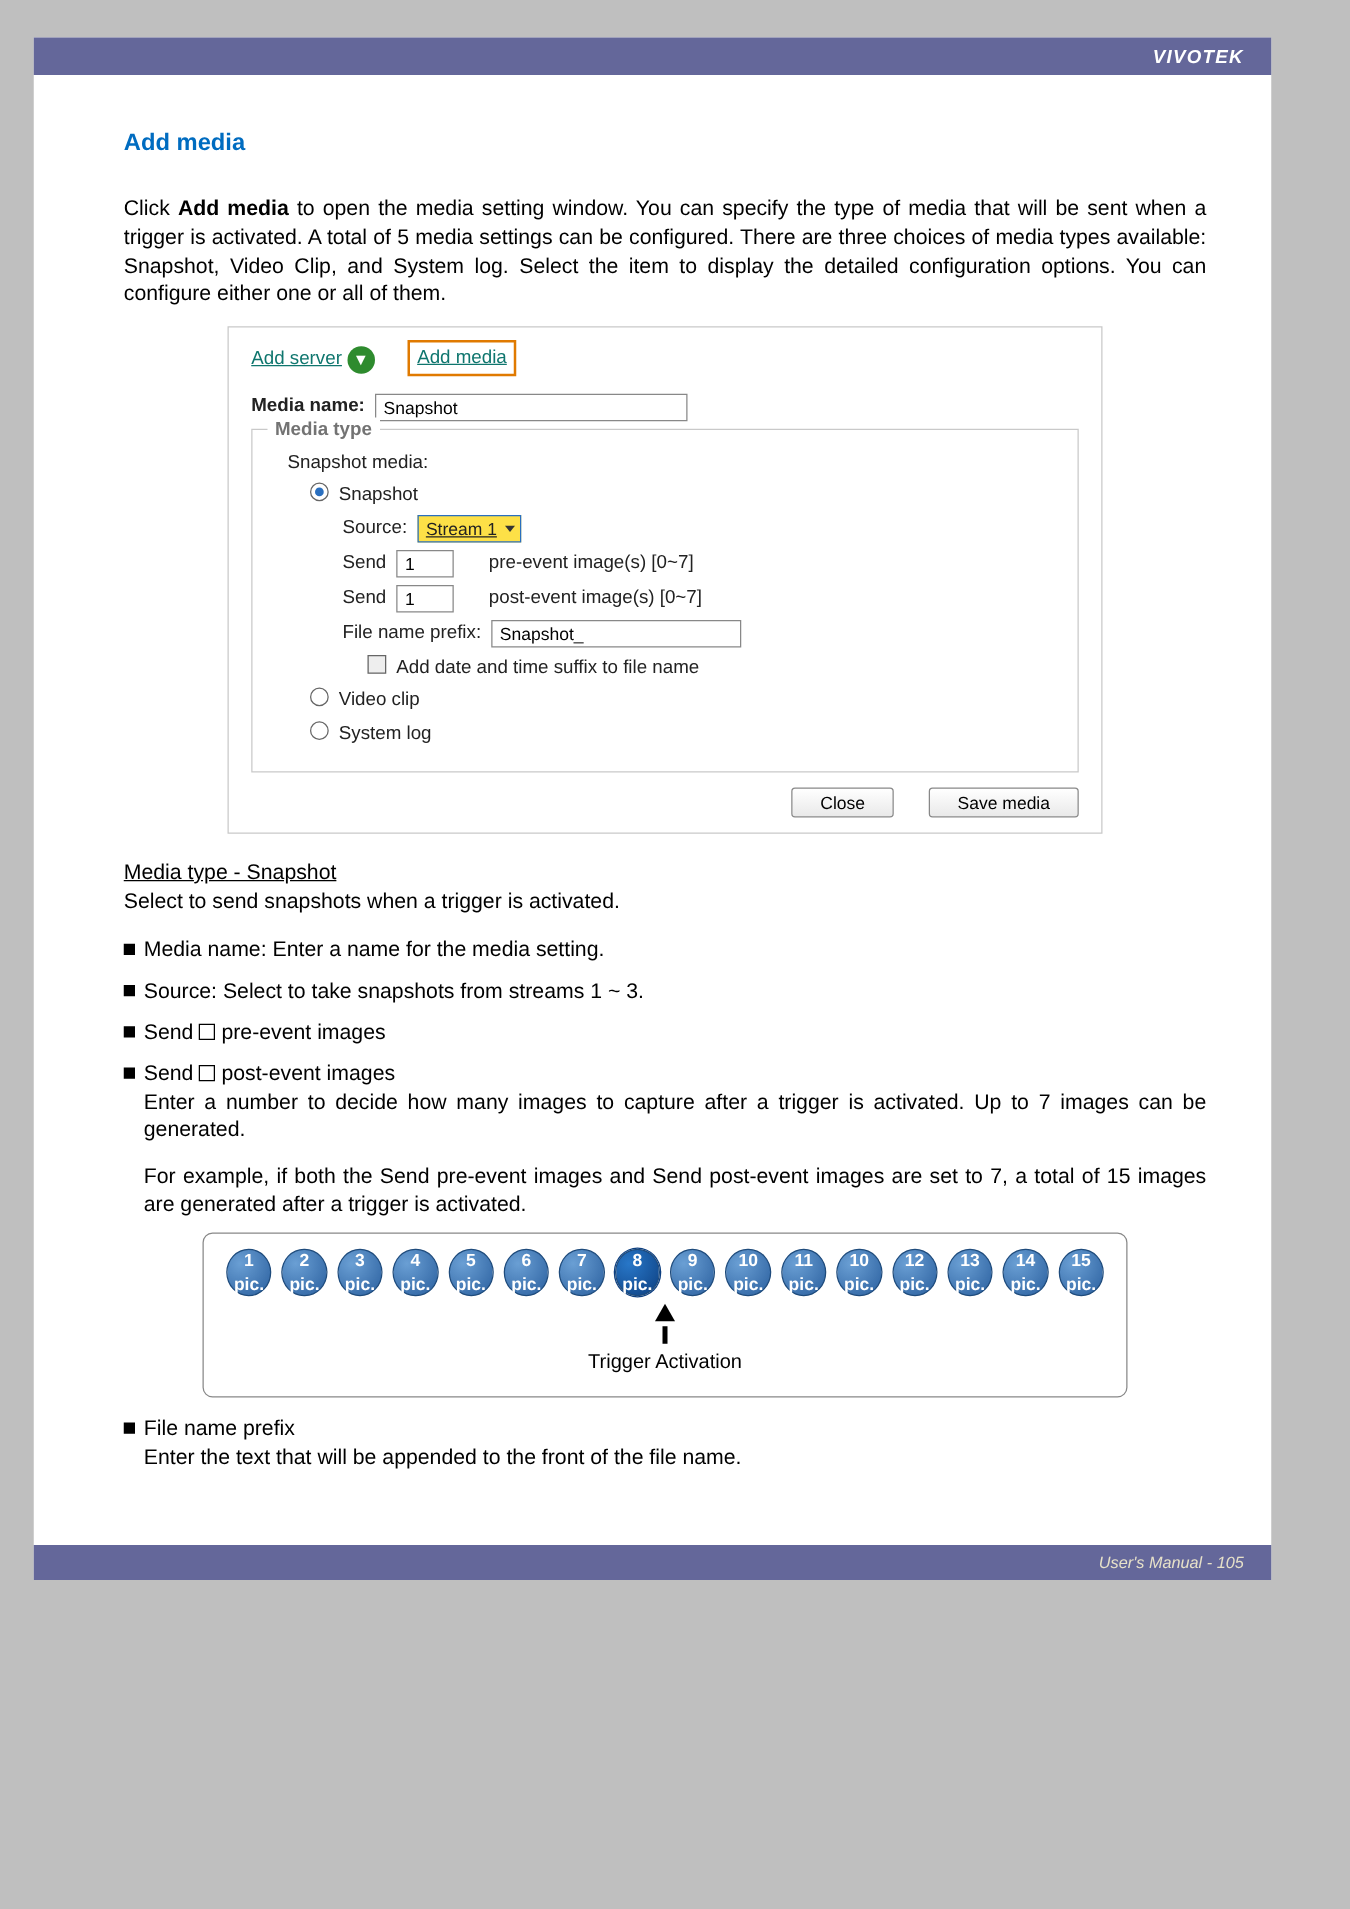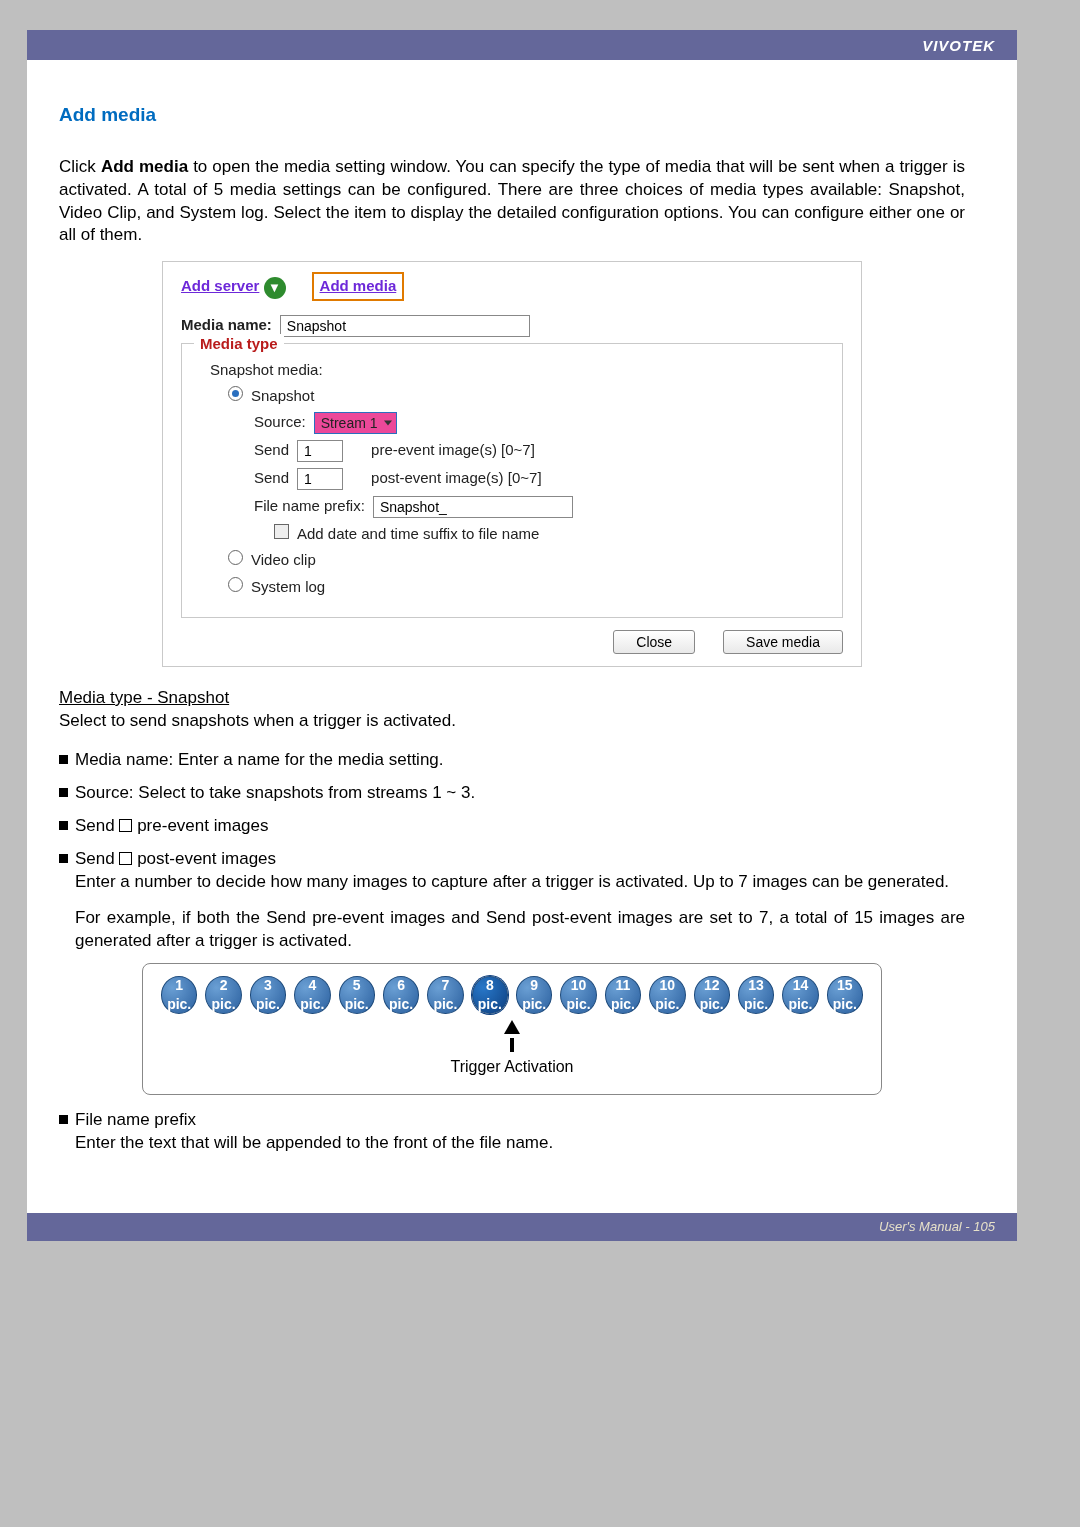--- a/index.html
+++ b/index.html
@@ -18,39 +18,39 @@
   .topbar {
     background: #64679a;
     height: 30px;
     display: flex;
     align-items: center;
     justify-content: flex-end;
     padding-right: 22px;
   }
   .brand { color: #fff; font-style: italic; font-weight: bold; font-size: 15px; letter-spacing: 1px; }
   .content {
-    padding: 42px 52px 0 32px;
+    padding: 42px 52px 0 72px;
     color: #000;
     font-size: 17px;
     line-height: 1.35;
   }
   .section-title { color: #006cc0; font-weight: bold; font-size: 19px; margin-bottom: 28px; }
   .intro { text-align: justify; margin-bottom: 14px; }
   .intro b { font-weight: bold; }
   .panel-wrap { display: flex; justify-content: center; margin: 6px 0 20px 0; }
   .panel {
     width: 700px;
     border: 1px solid #c9c9c9;
     padding: 12px 18px 12px 18px;
     font-size: 15px;
     color: #222;
     background: #fff;
   }
   .tabs { display: flex; align-items: center; gap: 28px; margin-bottom: 16px; }
-  .tab-link { color: #6d28d9; font-weight: bold; text-decoration: underline; }
+  .tab-link { color: #0f766e; font-weight: normal; text-decoration: underline; }
   .arrow-icon {
     display: inline-flex; align-items: center; justify-content: center;
     width: 22px; height: 22px;
     background: #2e8b2e;
     border-radius: 50%;
     color: #fff;
     font-size: 13px;
     font-weight: bold;
     position: relative; top: 1px;
   }
@@ -61,39 +61,39 @@
   .input-text {
     border: 1px solid #888; height: 22px; padding: 0 6px; font-size: 14px;
     background: #fff;
   }
   .fieldset {
     border: 1px solid #c9c9c9; padding: 10px 14px 14px 14px; margin-top: 6px;
     position: relative;
   }
   .fieldset > .legend {
     position: absolute; top: -10px; left: 12px; background: #fff; padding: 0 6px;
-    color: #b91c1c; font-weight: bold; font-size: 15px;
+    color: #737373; font-weight: bold; font-size: 15px;
   }
   .indent1 { margin-left: 14px; }
   .indent2 { margin-left: 58px; }
   .radio {
     appearance: none; width: 15px; height: 15px; border: 1px solid #666; border-radius: 50%;
     display: inline-block; position: relative; background: #fff;
   }
   .radio.checked::after {
     content: ""; position: absolute; left: 3px; top: 3px; width: 7px; height: 7px;
     background: #2a6fbf; border-radius: 50%;
   }
   .checkbox {
     appearance: none; width: 15px; height: 15px; border: 1px solid #666; background: #eee;
     display: inline-block;
   }
   .select {
     border: 1px solid #2a6fbf; height: 22px; padding: 0 18px 0 6px; font-size: 14px;
-    background: #ec4899; display: inline-flex; align-items: center; position: relative;
+    background: #fde047; display: inline-flex; align-items: center; position: relative; text-decoration: underline;
   }
   .select .caret {
     position: absolute; right: 4px; top: 50%; transform: translateY(-50%);
     width: 0; height: 0; border-left: 4px solid transparent; border-right: 4px solid transparent; border-top: 5px solid #333;
   }
   .btnrow { display: flex; justify-content: flex-end; gap: 28px; margin-top: 12px; }
   .btn {
     border: 1px solid #888; background: linear-gradient(#fff,#e9e9e9);
     padding: 3px 22px; font-size: 14px; border-radius: 3px;
   }

